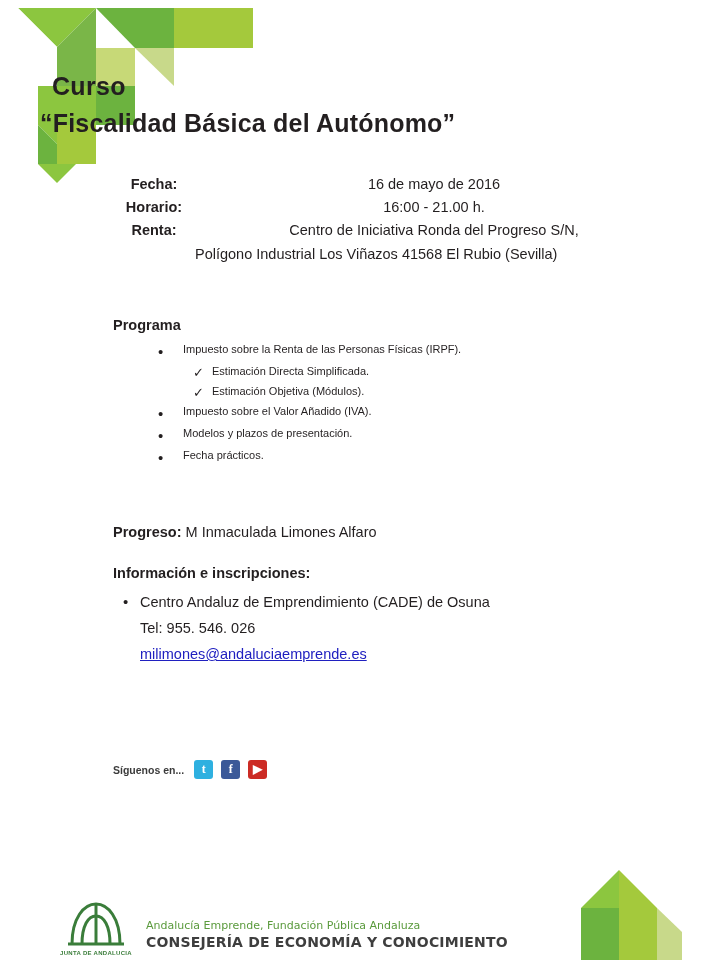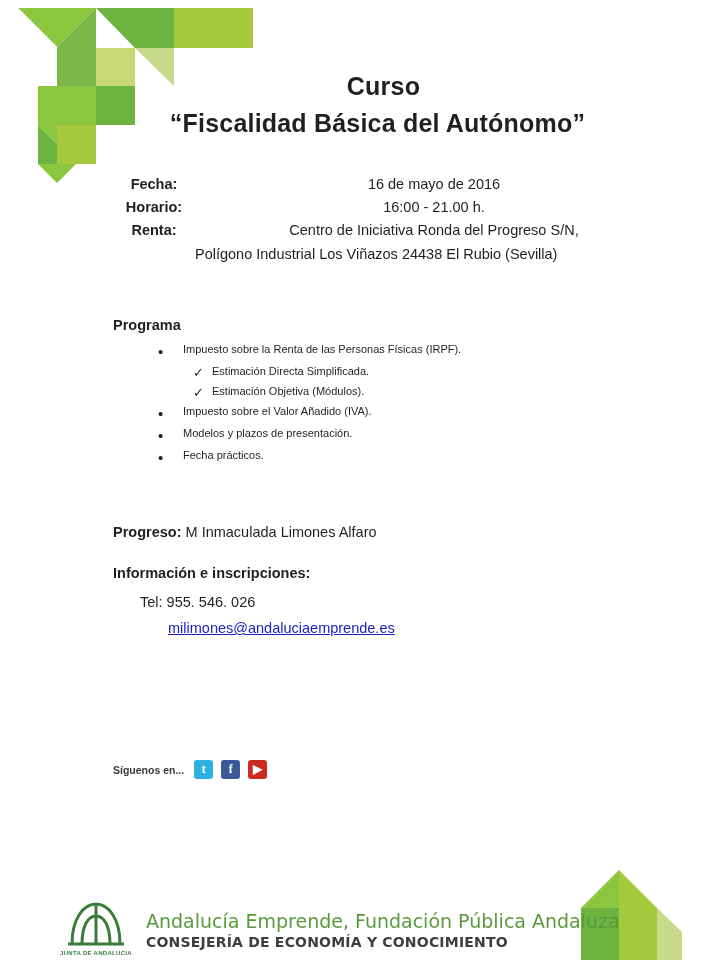--- a/index.html
+++ b/index.html
@@ -35,21 +35,20 @@
     height: 90px;
   }
   .bottom-graphic svg { display: block; }
 
   
   .title-block {
     position: absolute;
     left: 0;
     top: 72px;
     width: 715px;
-    text-align: center;
   }
   .title-line1 {
     font-size: 25px;
     font-weight: bold;
     letter-spacing: 0.3px;
     color: #231f20;
     margin: 0 0 8px 0;
     padding-left: 52px;
   }
   .title-line2 {
@@ -169,21 +168,20 @@
     padding-left: 27px;
     margin-bottom: 10px;
   }
   .info-mail {
     padding-left: 27px;
   }
   .info-mail a {
     color: #2020c0;
     text-decoration: underline;
     font-size: 14.5px;
-    margin-left: 28px;
   }
 
   
   .social {
     position: absolute;
     left: 113px;
     top: 760px;
     display: flex;
     align-items: center;
   }
@@ -232,21 +230,21 @@
     text-align: center;
     font-size: 6px;
     font-weight: bold;
     color: #3a7d3a;
     letter-spacing: 0.3px;
   }
   .footer-text {
     padding-bottom: 4px;
   }
   .footer-line1 {
-    font-size: 19px;
+    font-size: 11px;
     color: #5a9a3c;
     font-family: "DejaVu Sans", sans-serif;
     margin-bottom: 2px;
   }
   .footer-line2 {
     font-size: 14px;
     color: #3e3e3e;
     font-weight: bold;
     font-family: "DejaVu Sans", sans-serif;
     letter-spacing: 0.2px;
@@ -284,40 +282,41 @@
     <div class="detail-value">16 de mayo de 2016</div>
   </div>
   <div class="detail-row">
     <div class="detail-label">Horario:</div>
     <div class="detail-value">16:00 - 21.00 h.</div>
   </div>
   <div class="detail-row">
     <div class="detail-label">Renta:</div>
     <div class="detail-value">Centro de Iniciativa Ronda del Progreso S/N,</div>
   </div>
-  <div class="detail-value-cont">Polígono Industrial Los Viñazos 24438 El Rubio (Sevilla)</div>
+  <div class="detail-value-cont">Polígono Industrial Los Viñazos 41568 El Rubio (Sevilla)</div>
 </div>
 
 <div class="programa-head">Programa</div>
 <div class="programa-list">
   <div class="bullet-item">Impuesto sobre la Renta de las Personas Físicas (IRPF).</div>
   <div class="check-item">Estimación Directa Simplificada.</div>
   <div class="check-item">Estimación Objetiva (Módulos).</div>
   <div class="bullet-item">Impuesto sobre el Valor Añadido (IVA).</div>
   <div class="bullet-item">Modelos y plazos de presentación.</div>
   <div class="bullet-item">Fecha prácticos.</div>
 </div>
 
 <div class="ponente">
   <b>Progreso:</b>
   <span>M Inmaculada Limones Alfaro</span>
 </div>
 
 <div class="info-head">Información e inscripciones:</div>
 <div class="info-list">
+  <div class="info-bullet">Centro Andaluz de Emprendimiento (CADE) de Osuna</div>
   <div class="info-sub">Tel: 955. 546. 026</div>
   <div class="info-mail">
     <a href="#">milimones@andaluciaemprende.es</a>
   </div>
 </div>
 
 <div class="social">
   <span class="social-label">Síguenos en...</span>
   <span class="social-icon icon-twitter">t</span>
   <span class="social-icon icon-facebook">f</span>

